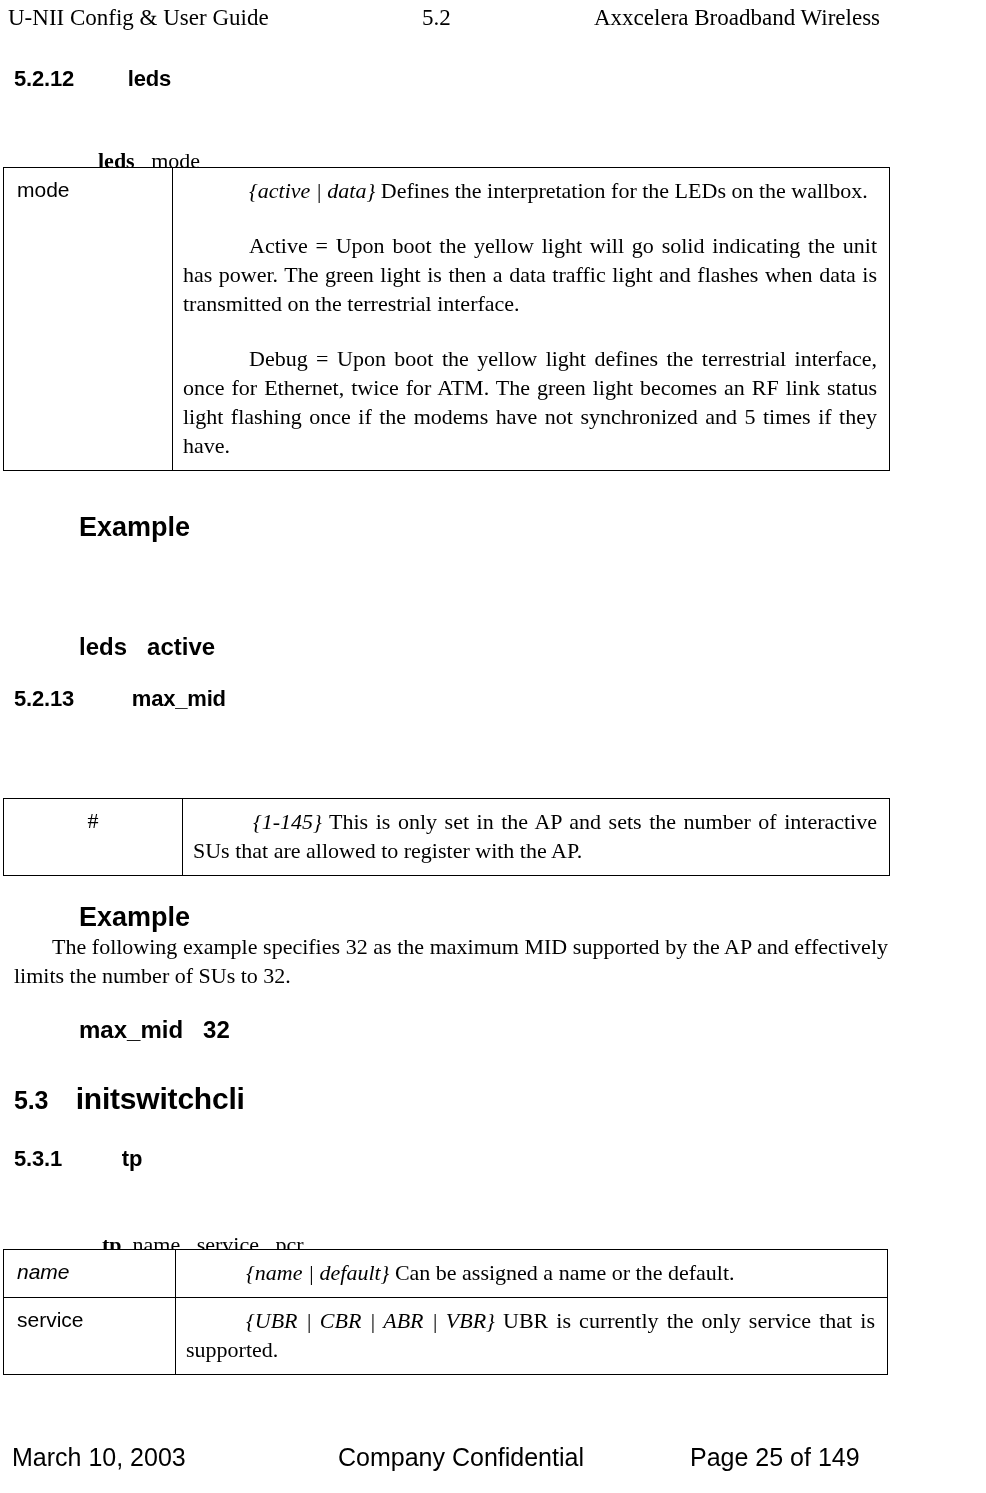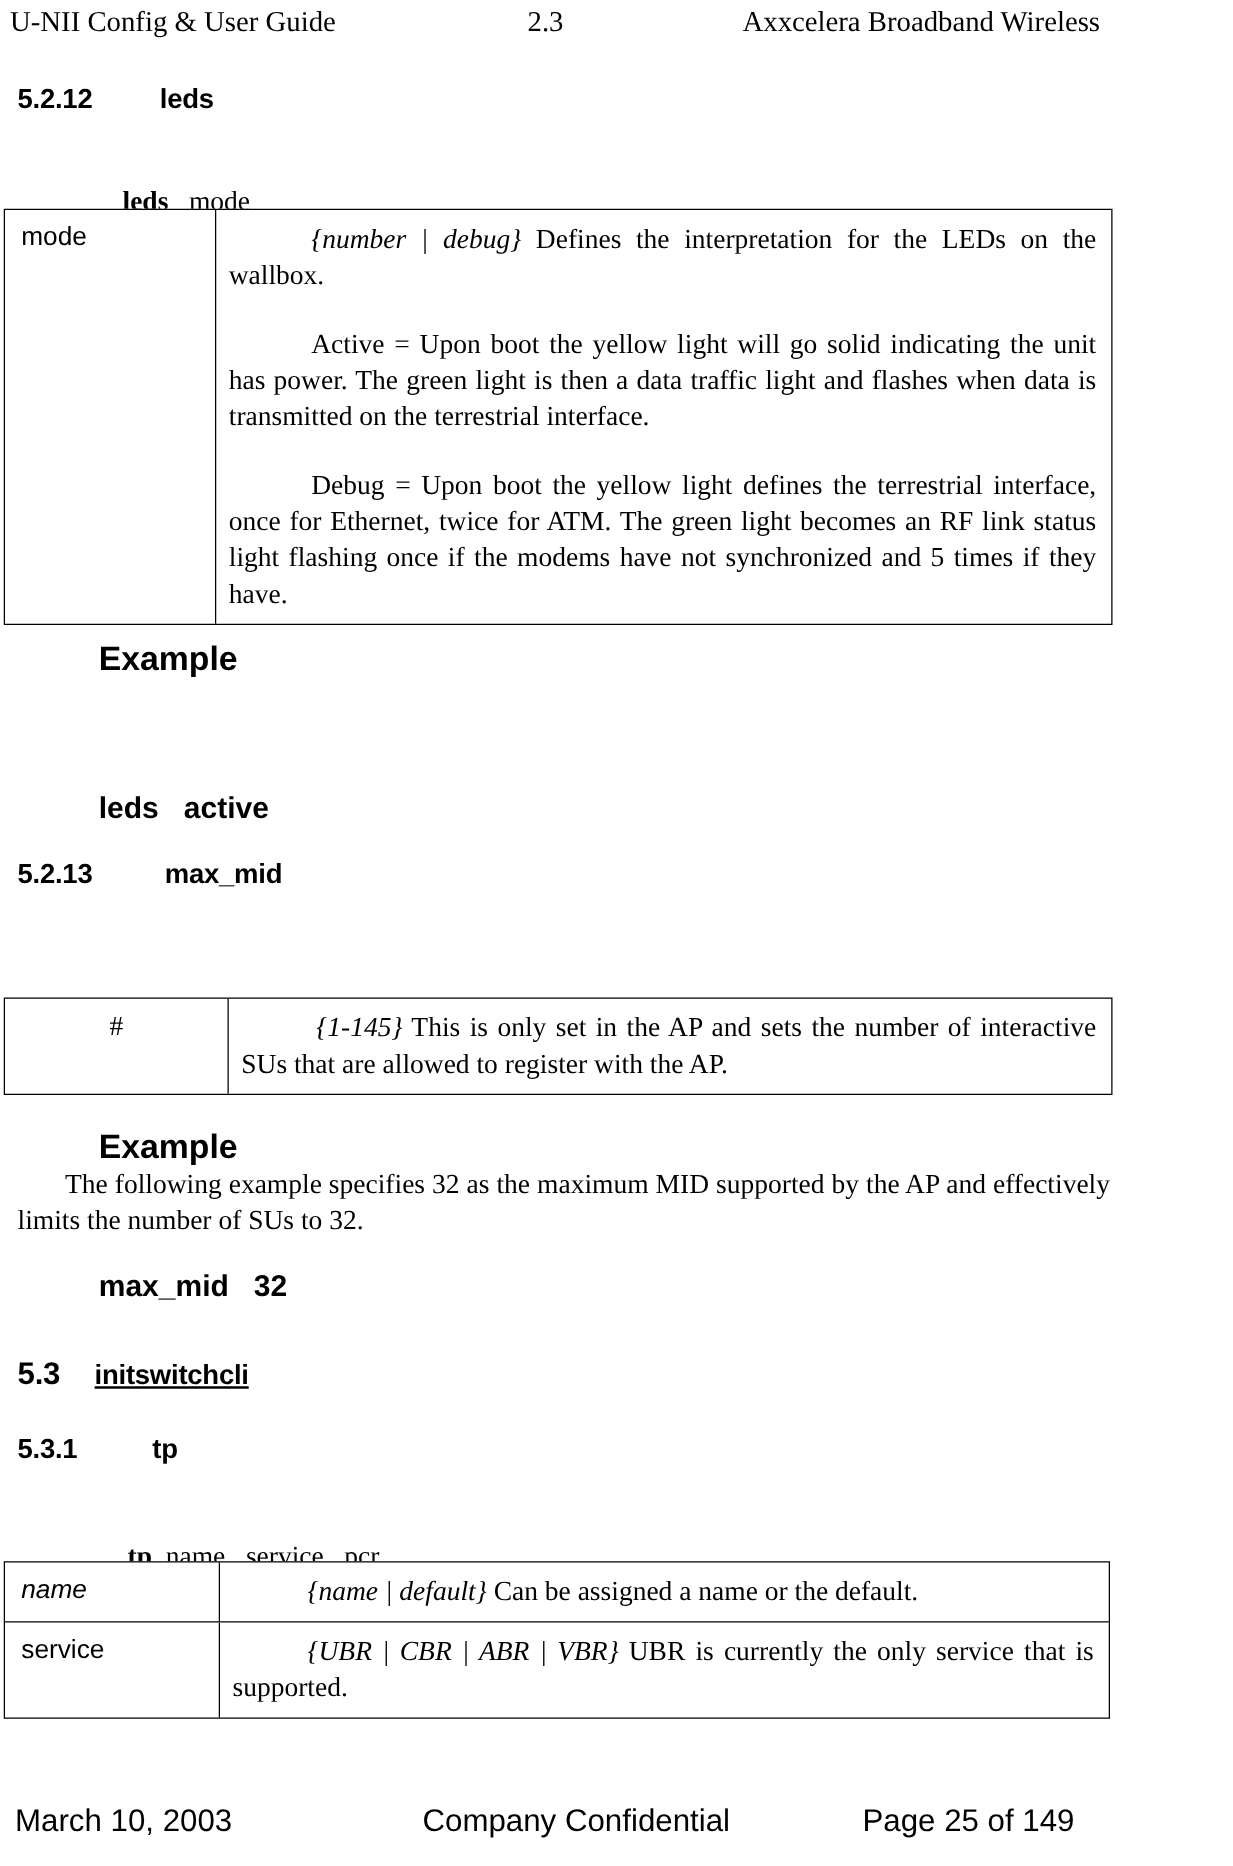--- a/index.html
+++ b/index.html
@@ -53,21 +53,21 @@
 
   .h1 {
     position: absolute;
     font-family: "Liberation Sans", "DejaVu Sans", sans-serif;
     font-weight: bold;
     font-size: 25px;
     line-height: 30px;
     white-space: nowrap;
     letter-spacing: -0.2px;
   }
-  .h1 .ttl { font-size: 22px; text-decoration: underline; }
+  .h1 .ttl { font-size: 30px; }
 
   .h3lbl {
     position: absolute;
     font-family: "Liberation Sans", "DejaVu Sans", sans-serif;
     font-weight: bold;
     font-size: 27px;
     line-height: 25px;
     white-space: nowrap;
   }
 
@@ -159,39 +159,39 @@
   .ft-center { position: absolute; left: 338px; top: 0; white-space: nowrap; }
   .ft-right  { position: absolute; left: 690px; top: 0; white-space: nowrap; }
 </style>
 </head>
 <body>
 
 <div class="page">
 
   <div class="rh">
     <span class="rh-left">U-NII Config &amp; User Guide</span>
-    <span class="rh-center">2.3</span>
+    <span class="rh-center">5.2</span>
     <span class="rh-right">Axxcelera Broadband Wireless</span>
   </div>
 
   <div class="h2" style="left:14px; top:66px;">
     <span class="num">5.2.12</span>
     <span style="display:inline-block;width:42px;"></span>
     <span class="ttl">leds</span>
   </div>
 
   <div class="syn" style="left:76px; top:122px;">
     <b>leds</b><span>   </span><span>mode</span>
   </div>
 
   <div class="tbl" style="left:3px; top:167px; width:887px;">
     <div class="trow">
       <div class="tcL" style="width:169px;">mode</div>
       <div class="tcR">
-        <p><i>{number | debug}</i><span> Defines the interpretation for the LEDs on the wallbox.</span></p>
+        <p><i>{active | data}</i><span> Defines the interpretation for the LEDs on the wallbox.</span></p>
         <p class="gap">Active = Upon boot the yellow light will go solid indicating the unit has power. The green light is then a data traffic light and flashes when data is transmitted on the terrestrial interface.</p>
         <p class="gap">Debug = Upon boot the yellow light defines the terrestrial interface, once for Ethernet, twice for ATM. The green light becomes an RF link status light flashing once if the modems have not synchronized and 5 times if they have.</p>
       </div>
     </div>
   </div>
 
   <div class="h3lbl" style="left:79px; top:515px;">Example</div>
 
 
   <div class="cmd" style="left:79px; top:634px;">leds   active</div>

